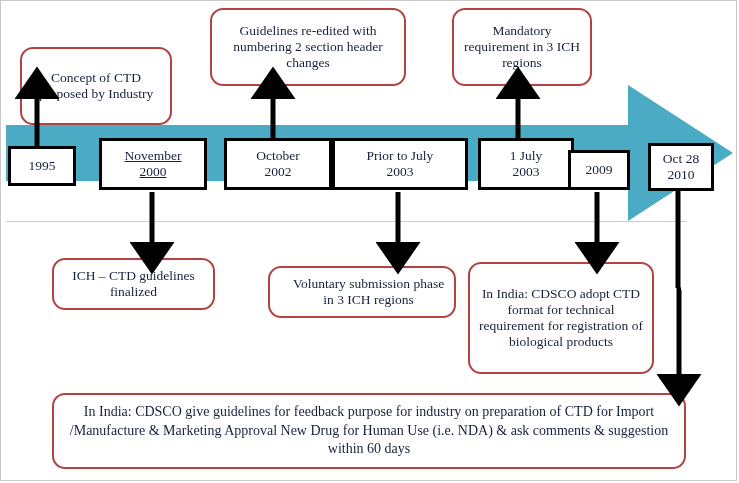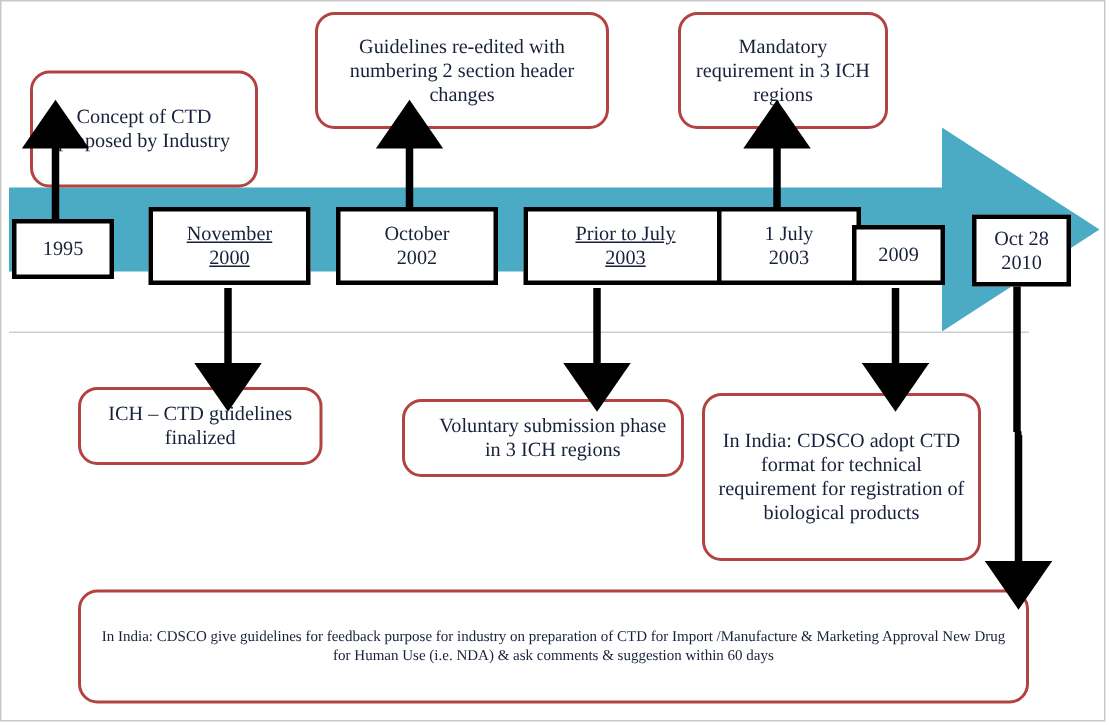--- a/index.html
+++ b/index.html
@@ -133,21 +133,21 @@
   <div class="datebox" style="left:99px;  top:138px; width:108px; height:52px;text-decoration:underline;">
     <span>November
 2000</span>
   </div>
 
   <div class="datebox" style="left:224px; top:138px; width:108px; height:52px;">
     <span>October
 2002</span>
   </div>
 
-  <div class="datebox" style="left:349px; top:138px; width:136px; height:52px;text-decoration:underline;">
+  <div class="datebox" style="left:332px; top:138px; width:136px; height:52px;">
     <span>Prior to July
 2003</span>
   </div>
 
   <div class="datebox" style="left:478px; top:138px; width:96px;  height:52px;">
     <span>1 July
 2003</span>
   </div>
 
   <div class="datebox" style="left:568px; top:150px; width:62px;  height:40px;">
@@ -164,17 +164,17 @@
   </div>
 
   <div class="callout" style="left:268px; top:266px; width:188px; height:52px;padding-left:20px;">
     <span>Voluntary submission phase in 3 ICH regions</span>
   </div>
 
   <div class="callout" style="left:468px; top:262px; width:186px; height:112px;">
     <span>In India: CDSCO adopt CTD format for technical requirement for registration of biological products</span>
   </div>
 
-  <div class="callout" style="left:52px;  top:393px; width:634px; height:76px; font-size:10px; line-height:1.35;">
+  <div class="callout" style="left:52px;  top:393px; width:634px; height:76px; font-size:14px; line-height:1.35;">
     <span>In India: CDSCO give guidelines for feedback purpose for industry on preparation of CTD for Import /Manufacture &amp; Marketing Approval New Drug for Human Use (i.e. NDA) &amp; ask comments &amp; suggestion within 60 days</span>
   </div>
 
 </div>
 
 </body></html>

